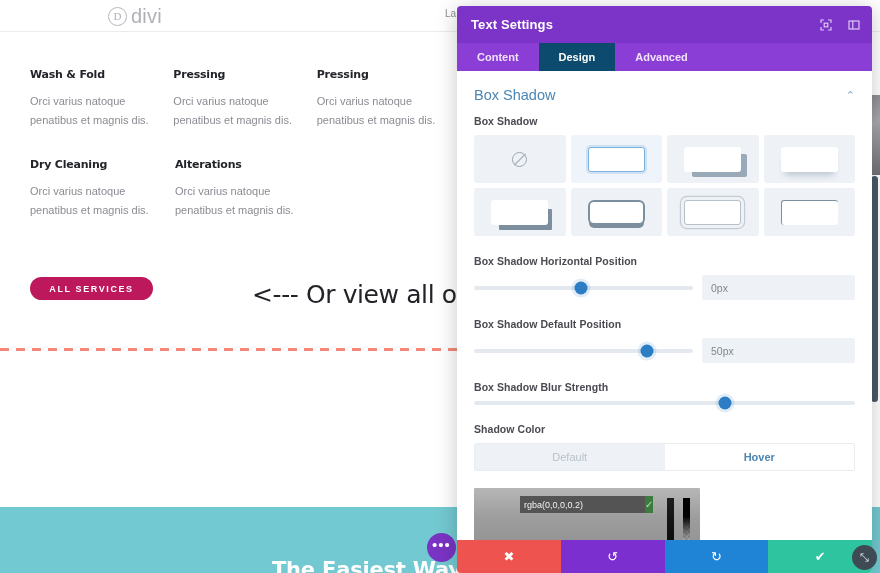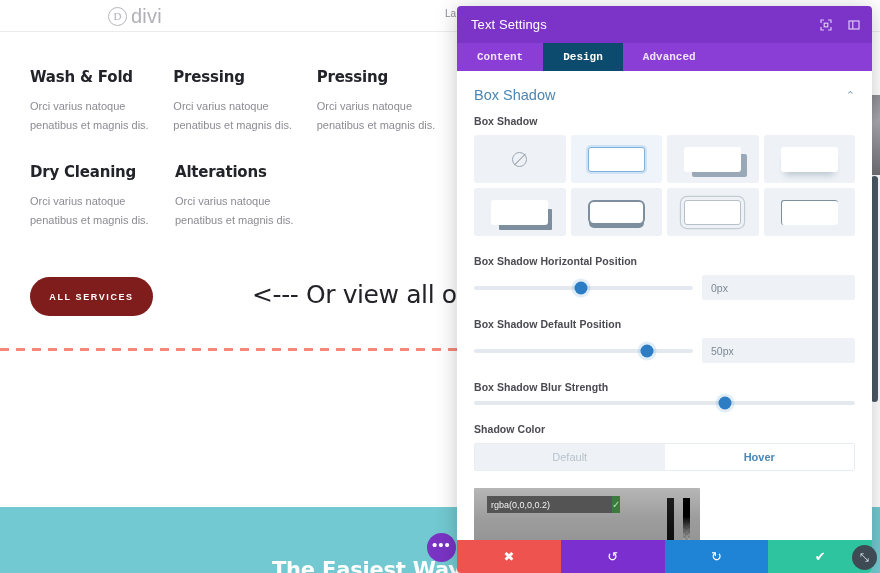--- a/index.html
+++ b/index.html
@@ -27,29 +27,29 @@
     font-family: "Liberation Serif", serif;
   }
   .logo-text { font-size: 20px; color: #b0b0b8; letter-spacing: .2px; }
   .nav-clip { position: absolute; left: 445px; top: 8px; font-size: 10px; color: #8d8d95; overflow: hidden; width: 14px; white-space: nowrap; }
 
   .services { position: absolute; top: 68px; left: 30px; width: 430px; }
   .svc-row { display: flex; }
   .svc { width: 145px; padding-right: 18px; margin-bottom: 28px; }
   .svc-title {
     font-family: "DejaVu Sans", sans-serif;
-    font-weight: bold; font-size: 15px; color: #23242a;
+    font-weight: bold; font-size: 11px; color: #23242a;
     letter-spacing: -0.2px; margin-bottom: 11px;
   }
   .svc-body { font-size: 11px; line-height: 1.74; color: #8b8b93; }
 
   .all-services-btn {
     position: absolute; left: 30px; top: 277px;
-    width: 123px; height: 39px; border-radius: 22px;
-    background: #7f1d1d; border: none; cursor: pointer;
+    width: 123px; height: 23px; border-radius: 22px;
+    background: #be185d; border: none; cursor: pointer;
     color: #fff; font-size: 9px; font-weight: bold; letter-spacing: 1.6px;
     display: flex; align-items: center; justify-content: center;
   }
   .or-view {
     position: absolute; left: 252px; top: 280px;
     font-family: "DejaVu Sans", sans-serif;
     font-size: 25px; color: #222228; letter-spacing: -0.4px; white-space: nowrap;
   }
   .dashed-divider {
     position: absolute; left: 0; top: 348px; width: 880px; height: 3px;
@@ -78,30 +78,30 @@
     position: absolute; left: 457px; top: 6px;
     width: 415px; height: 567px;
     background: #fff; border-radius: 4px;
     box-shadow: 0 3px 22px rgba(0,0,0,.22);
     overflow: hidden; display: flex; flex-direction: column;
   }
   .modal-titlebar {
     height: 37px; background: #7b34c7; position: relative;
     display: flex; align-items: center; padding: 0 14px; flex: 0 0 auto;
   }
-  .modal-title { color: #fff; font-size: 13px; font-weight: normal; letter-spacing: .1px; }
+  .modal-title { color: #fff; font-size: 13px; font-weight: bold; letter-spacing: .1px; }
   .titlebar-icons { position: absolute; right: 12px; top: 0; height: 37px; display: flex; align-items: center; gap: 15px; }
   .tb-icon { width: 13px; height: 13px; cursor: pointer; opacity: .9; display:flex; align-items:center; justify-content:center; }
 
   .modal-tabs {
     height: 28px; background: #8a3ed6; display: flex; flex: 0 0 auto;
   }
   .tab {
     padding: 0 20px; display: flex; align-items: center;
-    color: #f0e3fb; font-size: 11px; font-weight: bold; cursor: pointer; font-family: Liberation Mono, monospace;
+    color: #f0e3fb; font-size: 11px; font-weight: bold; cursor: pointer;
   }
   .tab.active { background: #0c4a6e; color: #ffffff; }
 
   .modal-body {
     flex: 1 1 auto; overflow: hidden; position: relative;
     background: #fff; padding: 0 0 0 0;
   }
   .section-head {
     display: flex; align-items: center; justify-content: space-between;
     padding: 16px 17px 12px 17px;
@@ -157,21 +157,21 @@
   .dh-opt.default { background: #eef2f6; color: #b8c2cc; }
   .dh-opt.hover { background: #fff; color: #4b86b4; font-weight: bold; }
 
   
   .colorpicker {
     position: absolute; left: 17px; top: 417px;
     width: 226px; height: 72px;
     background: linear-gradient(to bottom, #b6b6b6 0%, #9d9d9d 42%, #8e8e8e 100%);
     border-radius: 1px; overflow: hidden;
   }
-  .cp-input-wrap { position: absolute; left: 13px; top: 8px; width: 127px; height: 17px; display: flex; }
+  .cp-input-wrap { position: absolute; left: 46px; top: 8px; width: 127px; height: 17px; display: flex; }
   .cp-input {
     flex: 1; height: 17px; background: #545454; border: none; outline: none;
     color: #f2f2f2; font-size: 9px; padding: 0 4px;
     font-family: "Liberation Sans", sans-serif;
   }
   .cp-ok {
     width: 20px; height: 17px; background: #3d7a3d; color: #a9e8a9;
     display: flex; align-items: center; justify-content: center;
     font-size: 10px; cursor: pointer;
   }

